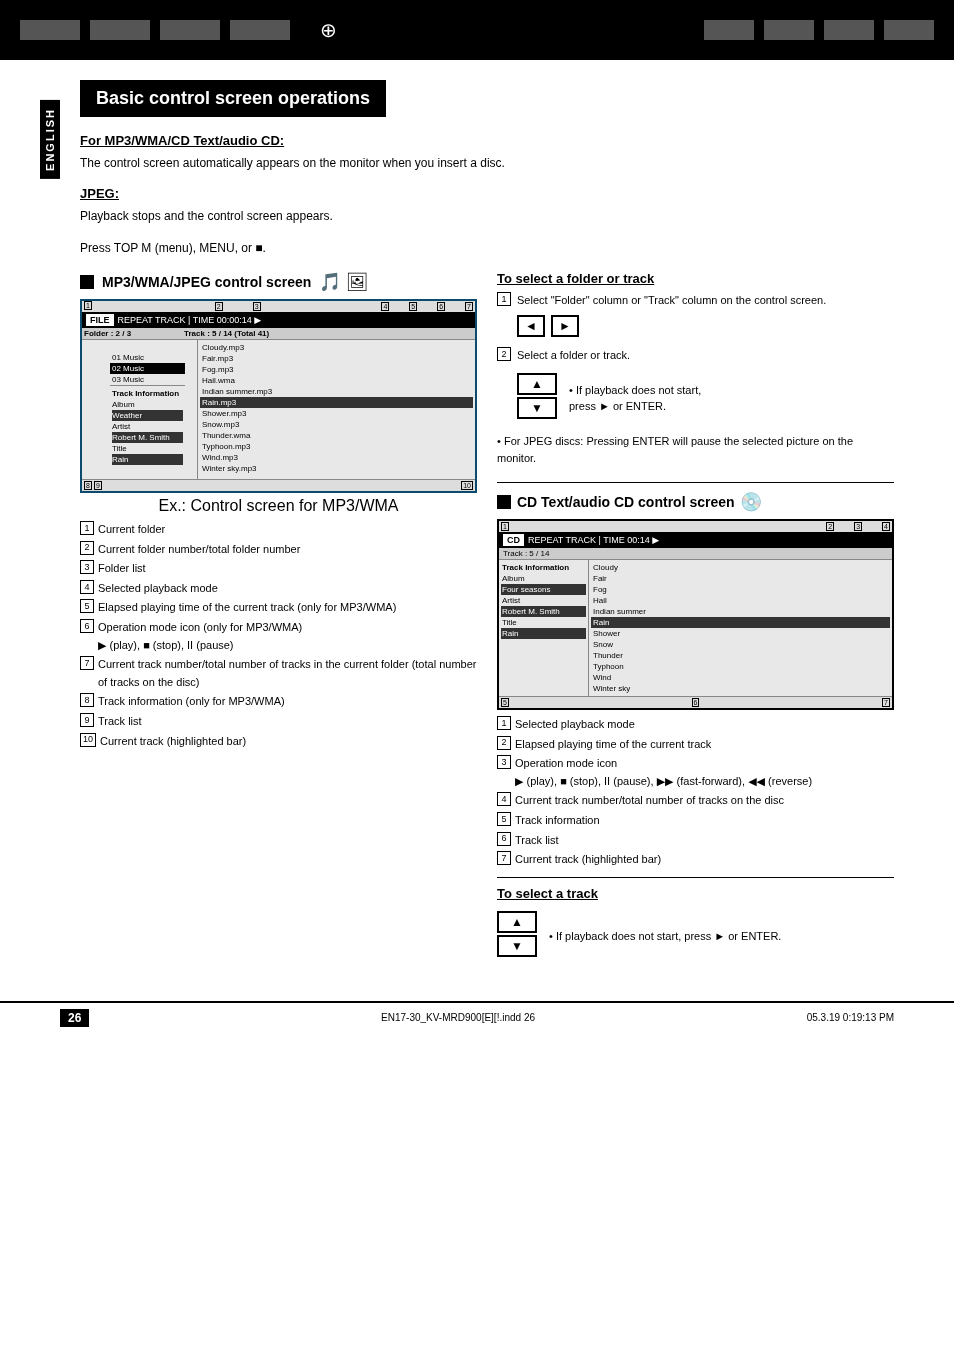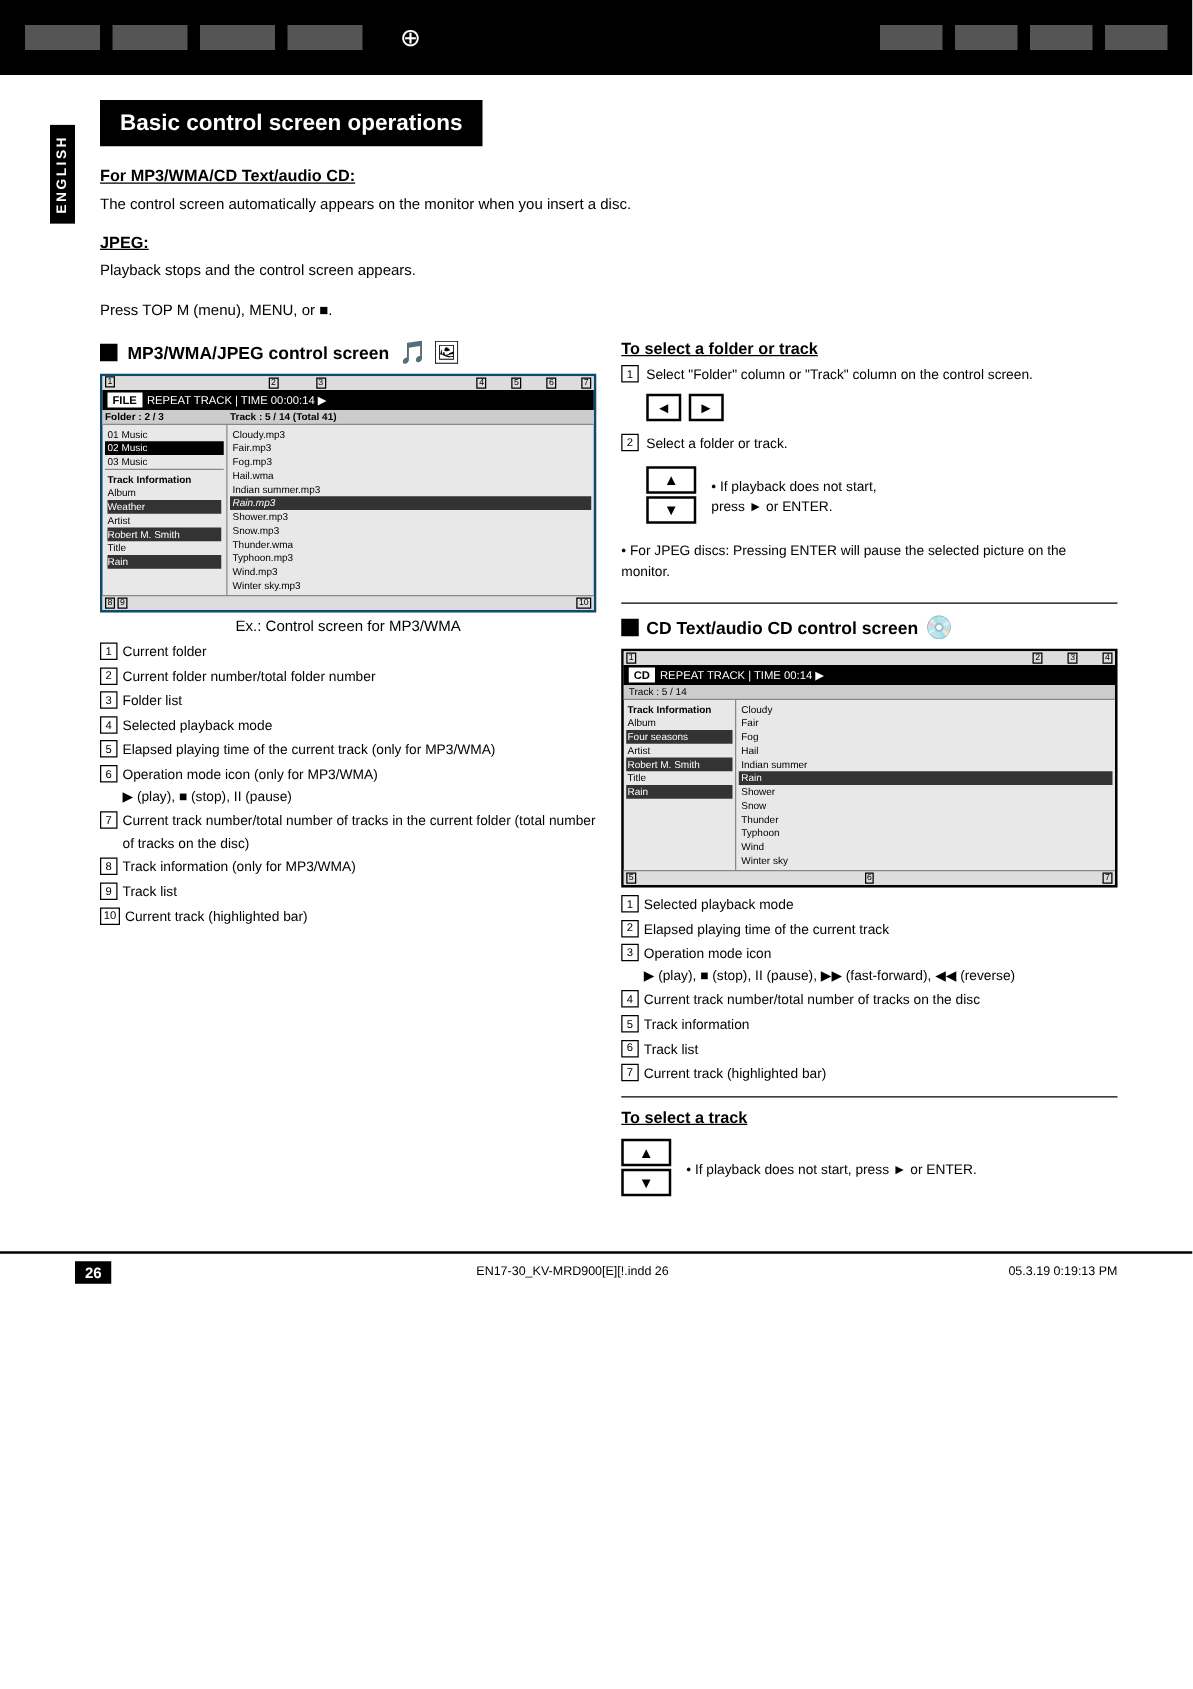--- a/index.html
+++ b/index.html
@@ -153,21 +153,22 @@
       font-size: 9px;
     }
 
     .sim-screen-body {
       display: flex;
     }
 
     .sim-left-col {
       width: 100px;
       border-right: 1px solid #888;
-      padding: 2px;
+      padding: 12px;
+      margin-left: 16px;
     }
 
     .sim-right-col {
       flex: 1;
       padding: 2px;
     }
 
     .sim-folder-line {
       font-size: 8px;
       padding: 1px 2px;
@@ -176,21 +177,20 @@
       background: #000;
       color: #fff;
     }
     .sim-track-line {
       font-size: 8px;
       padding: 1px 2px;
     }
     .sim-track-line.highlighted {
       background: #333;
       color: #fff;
-      font-style: italic;
     }
 
     .sim-info-section {
       border-top: 1px solid #888;
       padding: 2px;
     }
     .sim-info-row {
       font-size: 8px;
       padding: 1px 0;
     }
@@ -316,21 +316,21 @@
       border: none;
       border-top: 1px solid #000;
       margin: 8px 0;
     }
 
     .bold {
       font-weight: bold;
     }
 
     .caption-text {
-      font-size: 12px;
+      font-size: 16px;
       text-align: center;
       margin-top: 4px;
     }
 
     .media-icons {
       display: flex;
       gap: 4px;
       align-items: center;
     }
 

